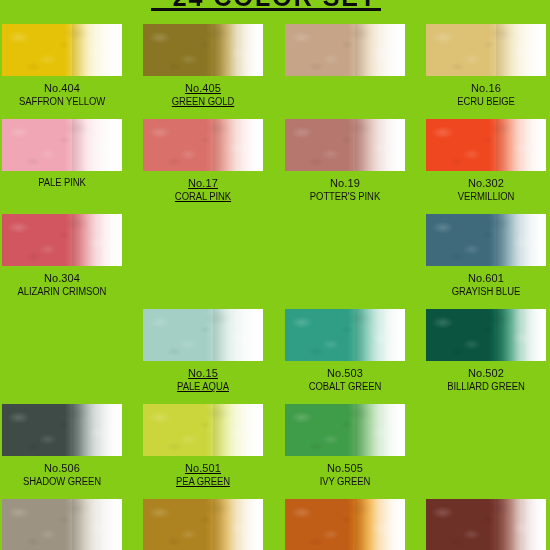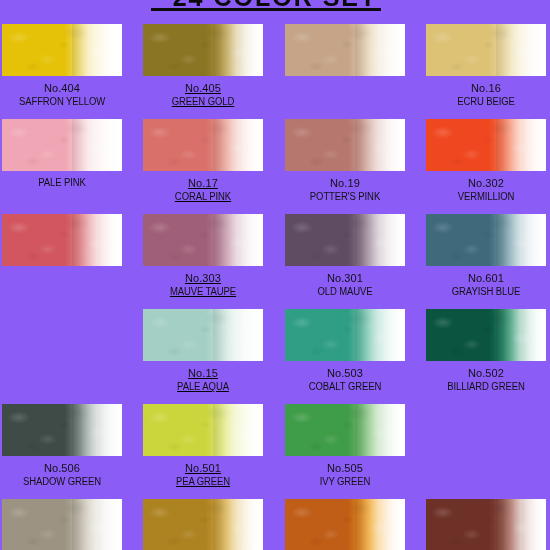--- a/index.html
+++ b/index.html
@@ -11,21 +11,21 @@
     width: 550px;
     height: 550px;
     overflow: hidden;
     font-family: "Liberation Sans", "DejaVu Sans", sans-serif;
     -webkit-font-smoothing: antialiased;
   }
   #page {
     position: relative;
     width: 550px;
     height: 550px;
-    background: #8b5cf6;
+    background: #84cc16;
   }
 
   
   .title-wrap {
     position: absolute;
     top: 0;
     left: 0;
     width: 550px;
     height: 13px;
     overflow: hidden;
@@ -249,43 +249,23 @@
         </div>
       </div>
       <div class="row">
         <div class="cell c0">
           <div class="swatch">
             <div class="base" style="background: linear-gradient(to right, rgb(209, 86, 95) 0%, rgb(209, 86, 95) 52%, rgb(229, 140, 144) 72%, rgb(255, 255, 255) 100%);"></div>
             <div class="streak"></div>
             <div class="grain"></div>
             <div class="feather"></div>
           </div>
-        </div>
-        <div class="cell c1">
-          <div class="swatch">
-            <div class="base" style="background: linear-gradient(to right, rgb(160, 95, 120) 0%, rgb(160, 95, 120) 52%, rgb(192, 144, 165) 72%, rgb(255, 255, 255) 100%);"></div>
-            <div class="streak"></div>
-            <div class="grain"></div>
-            <div class="feather"></div>
-          </div>
-          <div class="label">
-            <span class="code">No.303</span>
-            <span class="name">MAUVE TAUPE</span>
-          </div>
-        </div>
-        <div class="cell c2">
-          <div class="swatch">
-            <div class="base" style="background: linear-gradient(to right, rgb(95, 76, 98) 0%, rgb(95, 76, 98) 52%, rgb(155, 131, 151) 72%, rgb(255, 255, 255) 100%);"></div>
-            <div class="streak"></div>
-            <div class="grain"></div>
-            <div class="feather"></div>
-          </div>
-          <div class="label">
-            <span class="code">No.301</span>
-            <span class="name">OLD MAUVE</span>
+          <div class="label">
+            <span class="code">No.304</span>
+            <span class="name">ALIZARIN CRIMSON</span>
           </div>
         </div>
         <div class="cell c3">
           <div class="swatch">
             <div class="base" style="background: linear-gradient(to right, rgb(62, 106, 124) 0%, rgb(62, 106, 124) 52%, rgb(123, 163, 176) 72%, rgb(255, 255, 255) 100%);"></div>
             <div class="streak"></div>
             <div class="grain"></div>
             <div class="feather"></div>
           </div>
           <div class="label">

